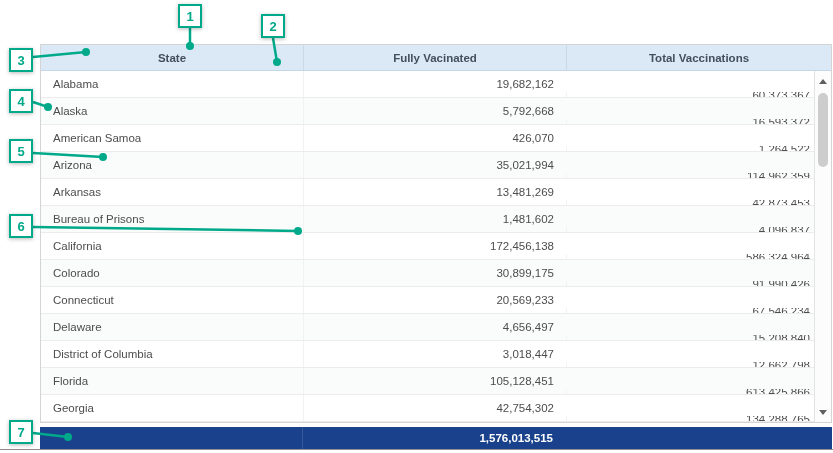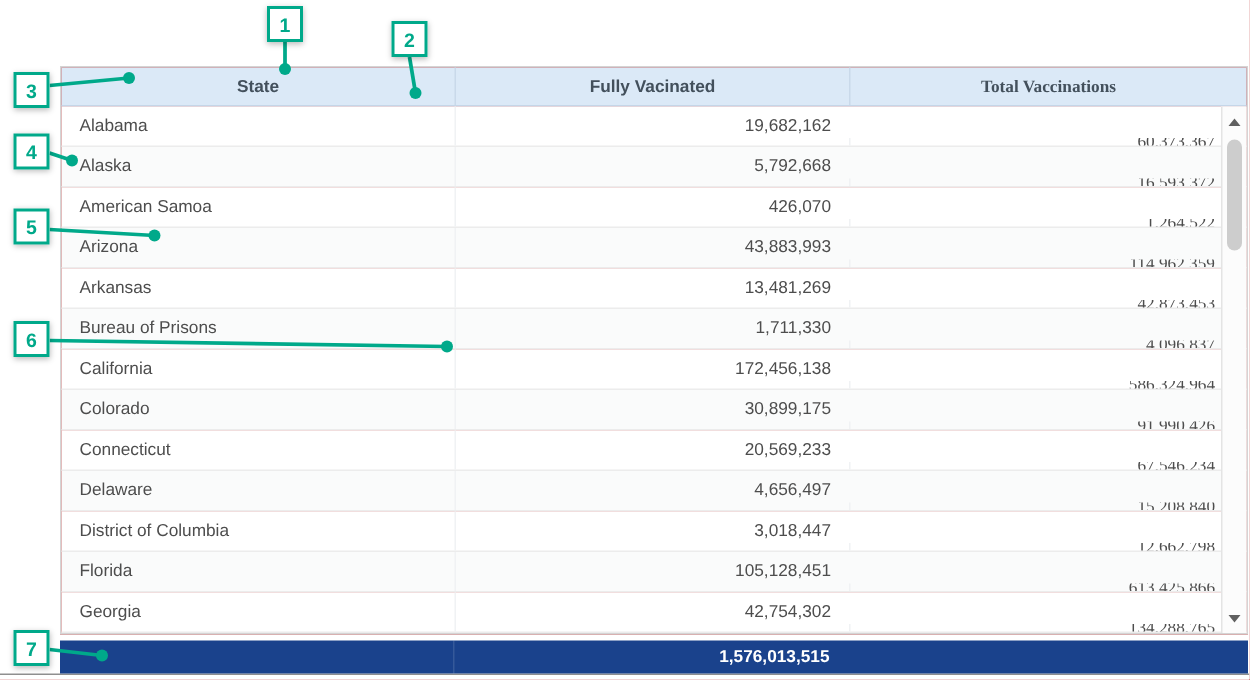--- a/index.html
+++ b/index.html
@@ -3,29 +3,29 @@
 <meta charset="utf-8">
 <style>
   * { margin:0; padding:0; box-sizing:border-box; }
   html,body { background:#ffffff; }
   body { font-family:"Liberation Sans", sans-serif; }
 
   .stage { position:relative; width:833px; height:453px; background:#fff; overflow:hidden; }
 
   
   .widget { position:absolute; left:40px; top:44px; width:792px; z-index:1; }
-  .headbody { position:relative; border:1px solid #d4d4d4; background:#b91c1c; }
+  .headbody { position:relative; border:1px solid #d4d4d4; background:#14b8a6; }
 
   .thead { display:flex; height:26px; background:var(--header-bg,#dbe9f7); border-bottom:1px solid #c5d6e8; }
   .hcell { display:flex; align-items:center; justify-content:center; font-size:11.5px; font-weight:bold; color:#43505c; border-left:1px solid #c9d9ea; }
   .hcell:first-child { border-left:none; }
 
   .c0 { width:262px; flex:none; }
   .c1 { width:263px; flex:none; }
-  .c2 { flex:1; min-width:0;font-family:Liberation Serif, serif; }
+  .c2 { flex:1; min-width:0; }
 
   .trow { display:flex; height:27px; border-bottom:1px solid #ececec; background:#fff; }
   .trow.alt { background:#fafbfb; }
   .tcell { display:flex; align-items:center; font-size:11.5px; color:#4d4d4d; border-left:1px solid #f0f2f4; overflow:hidden; white-space:nowrap; }
   .tcell.c0 { border-left:none; padding-left:12px; }
   .tcell.c1 { justify-content:flex-end; padding-right:12px; }
   .tcell.c2 { justify-content:flex-end; padding-right:21px;margin-top:21px; }
 
   
   .vscroll { position:absolute; top:26px; right:0; width:17px; height:351px; background:#fcfcfc; border-left:1px solid #e4e4e4; z-index:2; }
@@ -77,31 +77,31 @@
             <div class="tcell c1">5,792,668</div>
             <div class="tcell c2">16,593,372</div>
           </div>
           <div class="trow">
             <div class="tcell c0">American Samoa</div>
             <div class="tcell c1">426,070</div>
             <div class="tcell c2">1,264,522</div>
           </div>
           <div class="trow alt">
             <div class="tcell c0">Arizona</div>
-            <div class="tcell c1">43,883,993</div>
+            <div class="tcell c1">35,021,994</div>
             <div class="tcell c2">114,962,359</div>
           </div>
           <div class="trow">
             <div class="tcell c0">Arkansas</div>
             <div class="tcell c1">13,481,269</div>
             <div class="tcell c2">42,873,453</div>
           </div>
           <div class="trow alt">
             <div class="tcell c0">Bureau of Prisons</div>
-            <div class="tcell c1">1,711,330</div>
+            <div class="tcell c1">1,481,602</div>
             <div class="tcell c2">4,096,837</div>
           </div>
           <div class="trow">
             <div class="tcell c0">California</div>
             <div class="tcell c1">172,456,138</div>
             <div class="tcell c2">586,324,964</div>
           </div>
           <div class="trow alt">
             <div class="tcell c0">Colorado</div>
             <div class="tcell c1">30,899,175</div>

